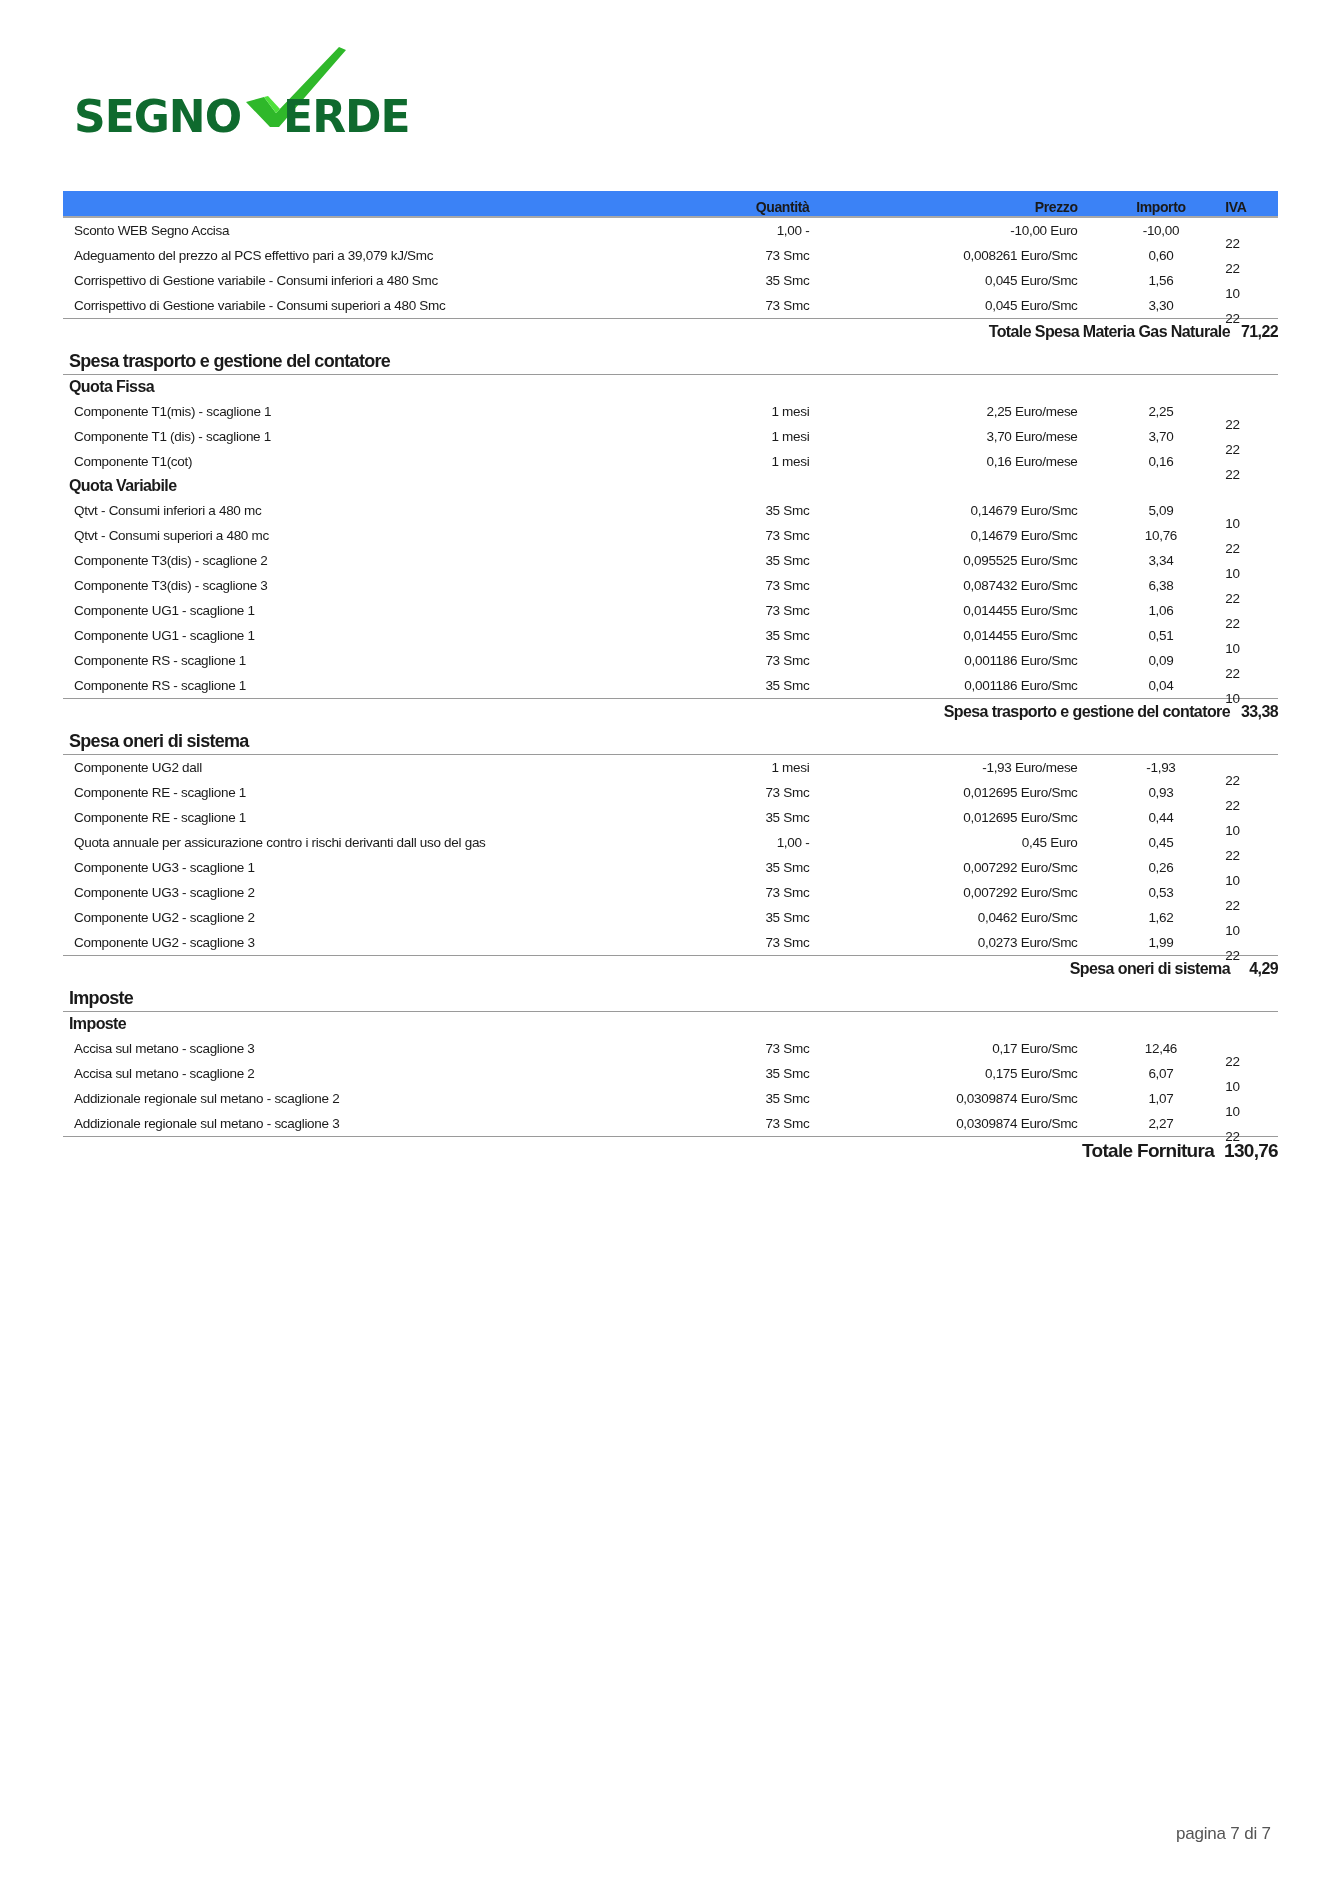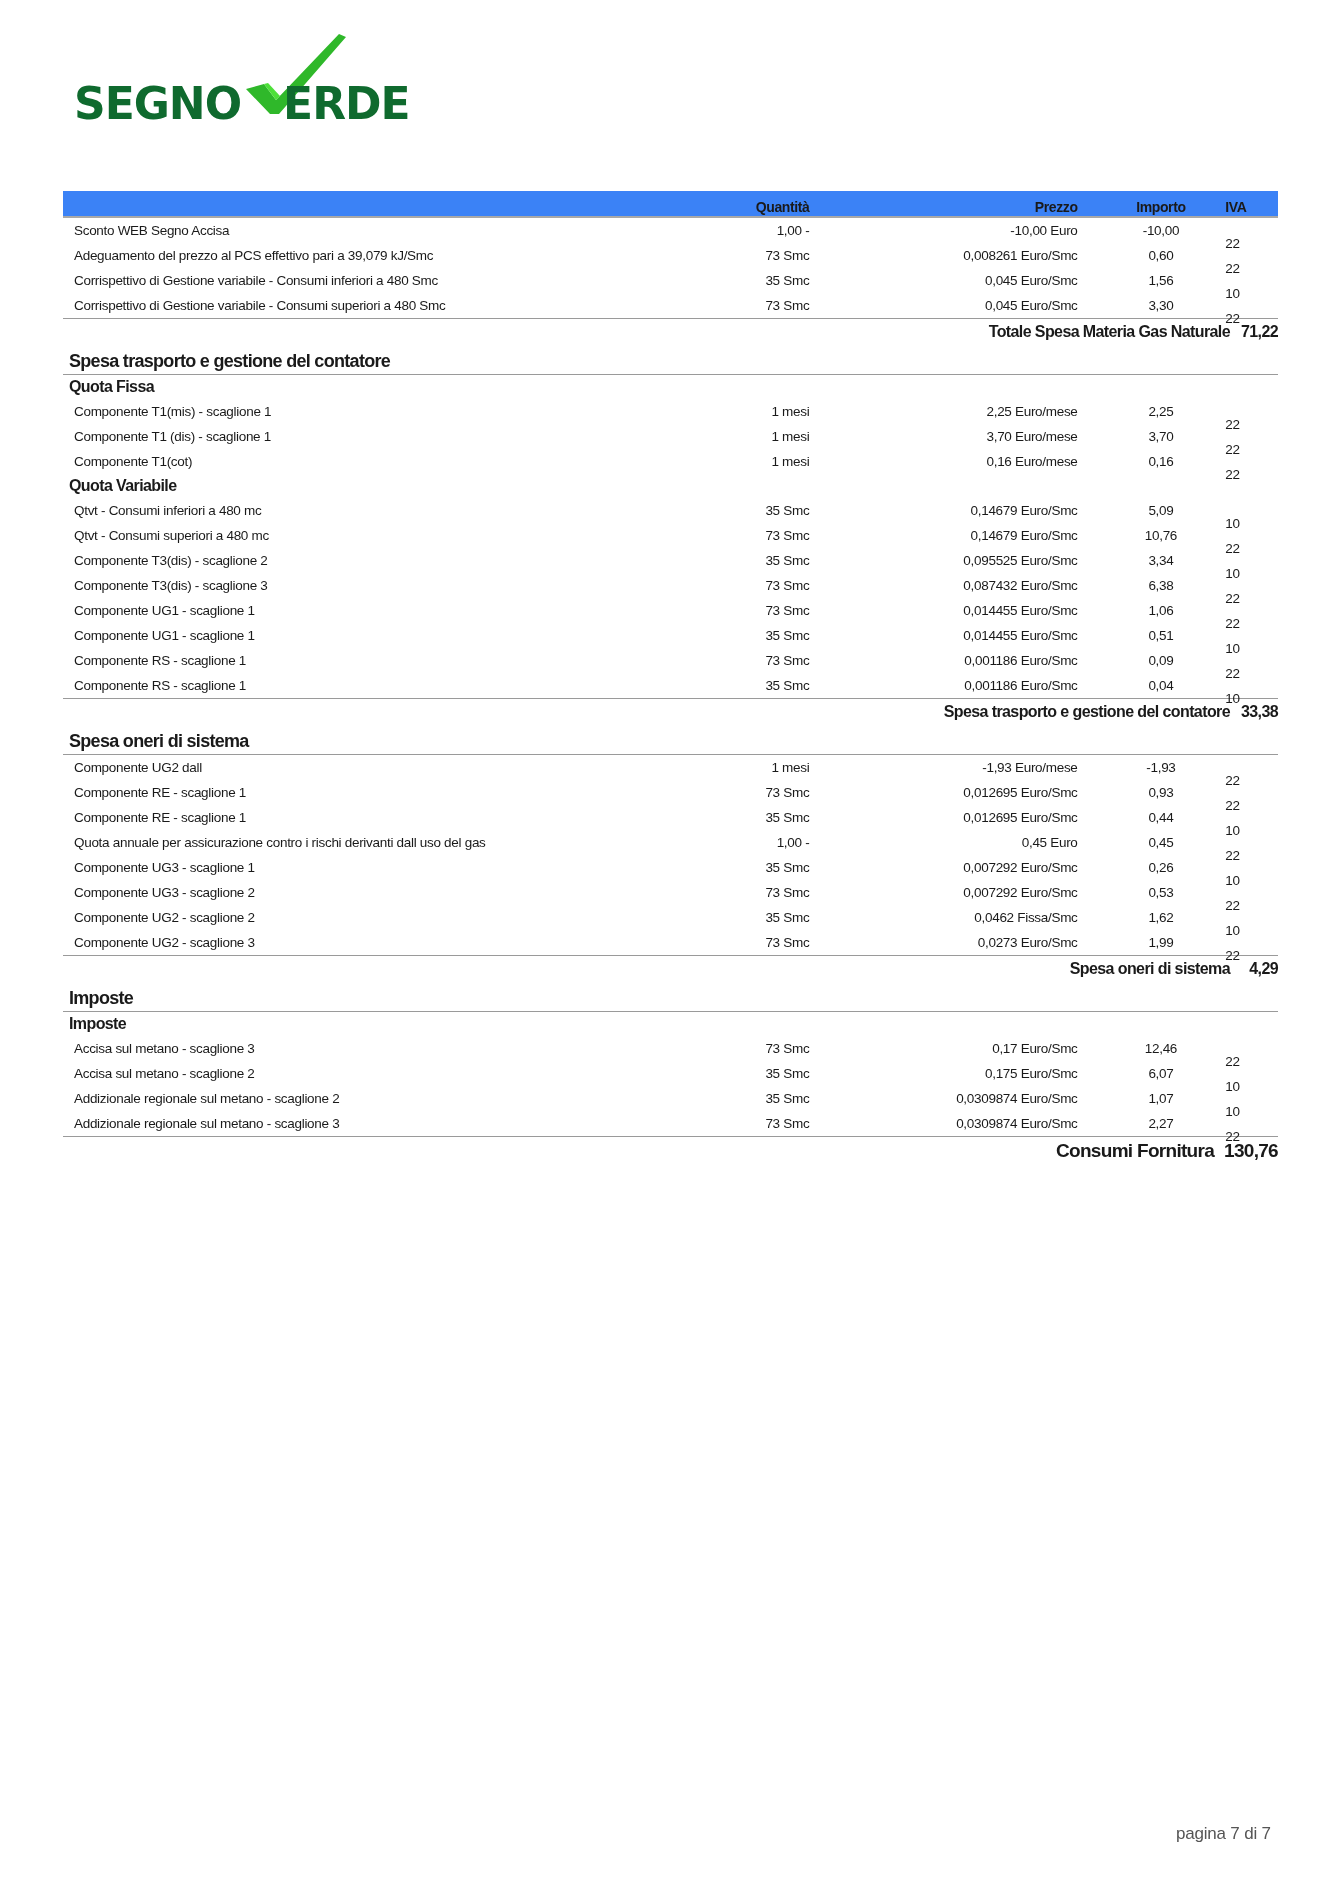--- a/index.html
+++ b/index.html
@@ -2,21 +2,21 @@
 <html><head>
 <meta charset="utf-8">
 <style>
   html, body { margin: 0; padding: 0; background: #ffffff; }
   body {
     width: 1344px; height: 1880px; position: relative; overflow: hidden;
     font-family: "Liberation Sans", "DejaVu Sans", sans-serif;
     color: #1a1a1a;
   }
   .logo {
-    position: absolute; left: 74px; top: 34px; width: 330px; height: 90px;
+    position: absolute; left: 74px; top: 47px; width: 330px; height: 90px;
   }
   .logo-text {
     position: absolute; left: 0; top: 44px;
     font-family: "DejaVu Sans", sans-serif; font-weight: bold;
     font-size: 44px; letter-spacing: -1px; color: #0f6a2e;
     white-space: nowrap;
   }
   .logo-text .gap { display: inline-block; width: 42px; }
   .logo svg { position: absolute; left: 150px; top: 0; }
 
@@ -252,21 +252,21 @@
       <div class="row">
         <div class="c-desc">Componente UG3 - scaglione 2</div>
         <div class="c-qty">73 Smc</div>
         <div class="c-price">0,007292 Euro/Smc</div>
         <div class="c-amt">0,53</div>
         <div class="c-iva">22</div>
       </div>
       <div class="row">
         <div class="c-desc">Componente UG2 - scaglione 2</div>
         <div class="c-qty">35 Smc</div>
-        <div class="c-price">0,0462 Fissa/Smc</div>
+        <div class="c-price">0,0462 Euro/Smc</div>
         <div class="c-amt">1,62</div>
         <div class="c-iva">10</div>
       </div>
       <div class="row">
         <div class="c-desc">Componente UG2 - scaglione 3</div>
         <div class="c-qty">73 Smc</div>
         <div class="c-price">0,0273 Euro/Smc</div>
         <div class="c-amt">1,99</div>
         <div class="c-iva">22</div>
       </div>
@@ -303,18 +303,18 @@
       <div class="row">
         <div class="c-desc">Addizionale regionale sul metano - scaglione 3</div>
         <div class="c-qty">73 Smc</div>
         <div class="c-price">0,0309874 Euro/Smc</div>
         <div class="c-amt">2,27</div>
         <div class="c-iva">22</div>
       </div>
     </div>
 
   <div class="grand sep">
-    <span>Consumi Fornitura</span>
+    <span>Totale Fornitura</span>
     <span class="val">130,76</span>
   </div>
 </div>
 
 <div class="footer">pagina 7 di 7</div>
 
 </body></html>

